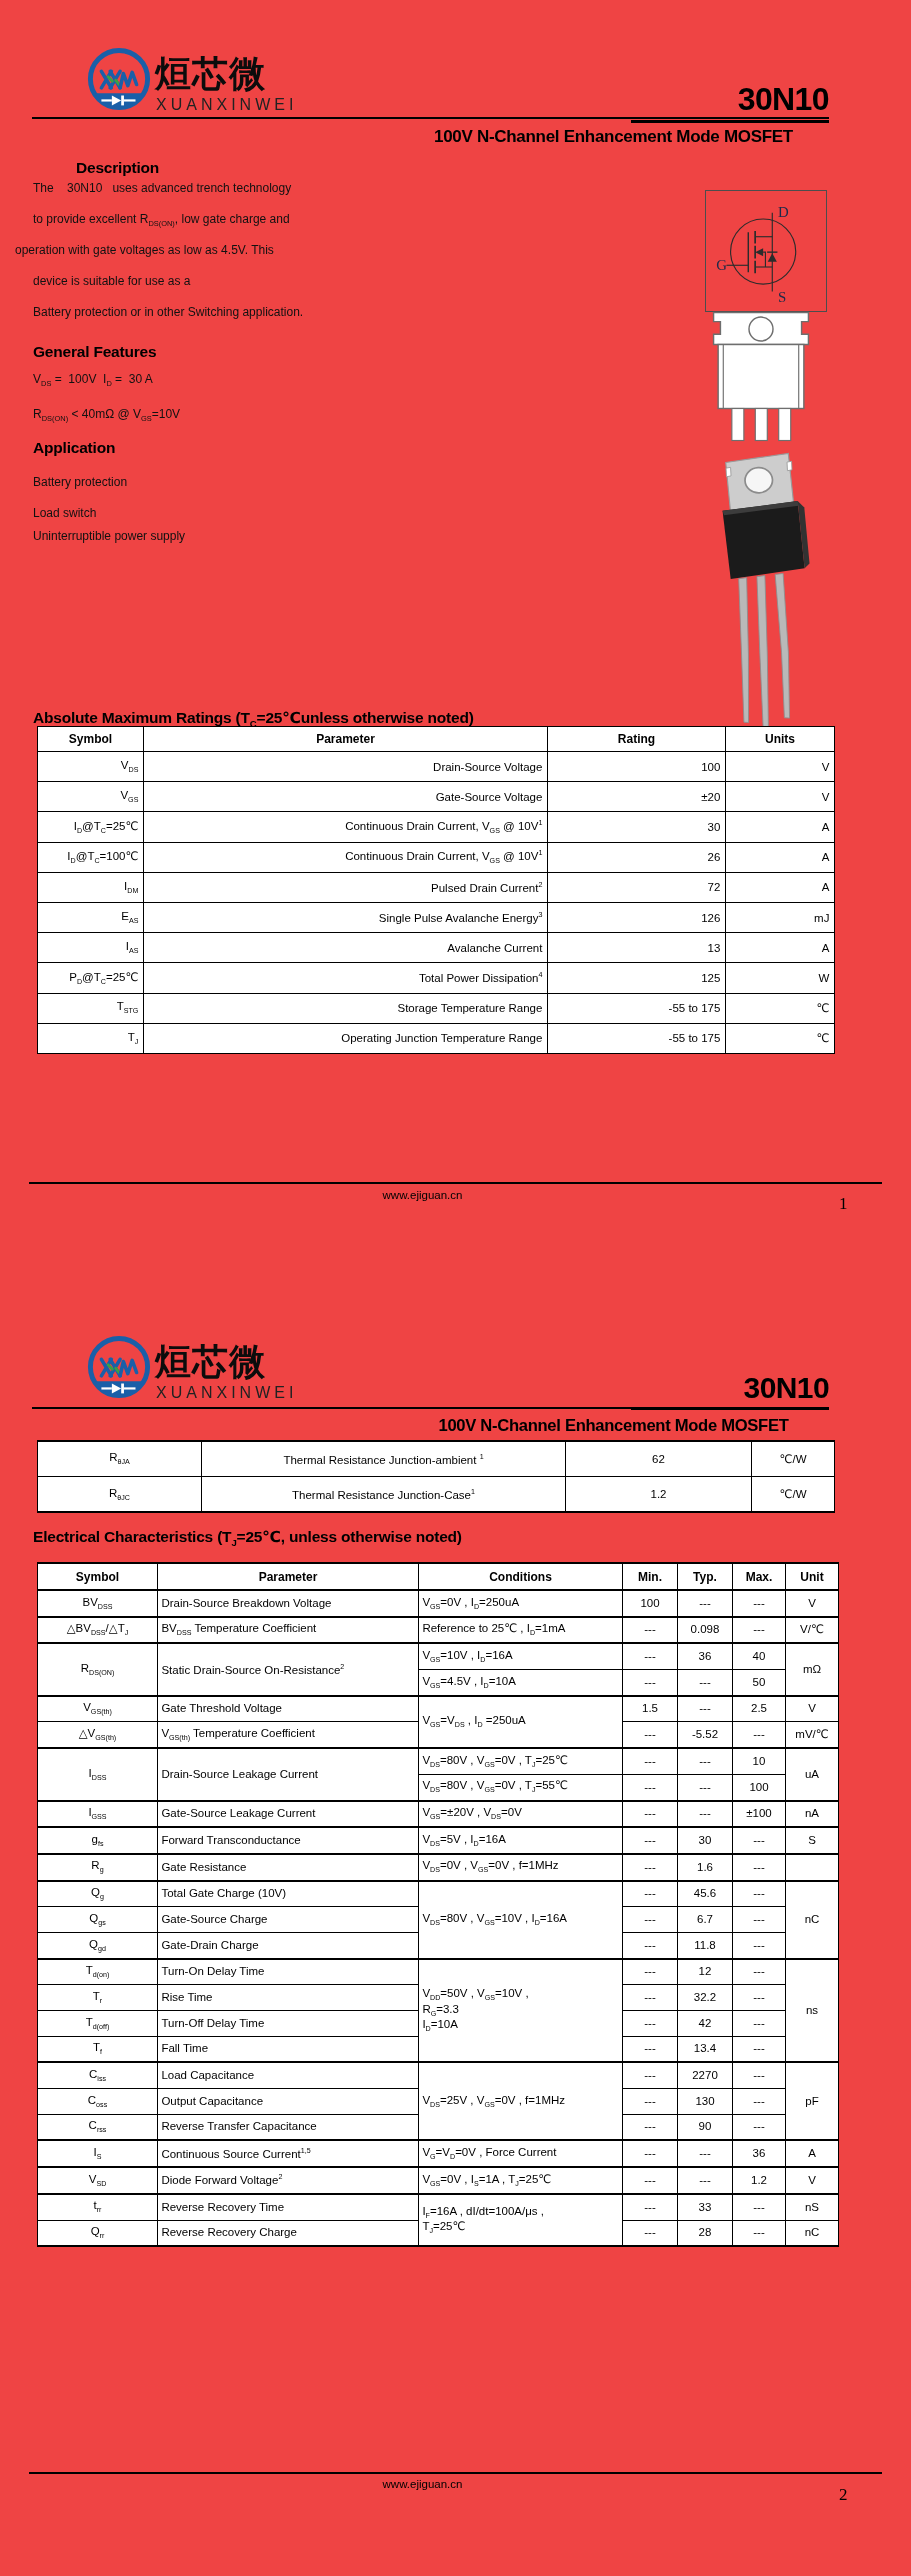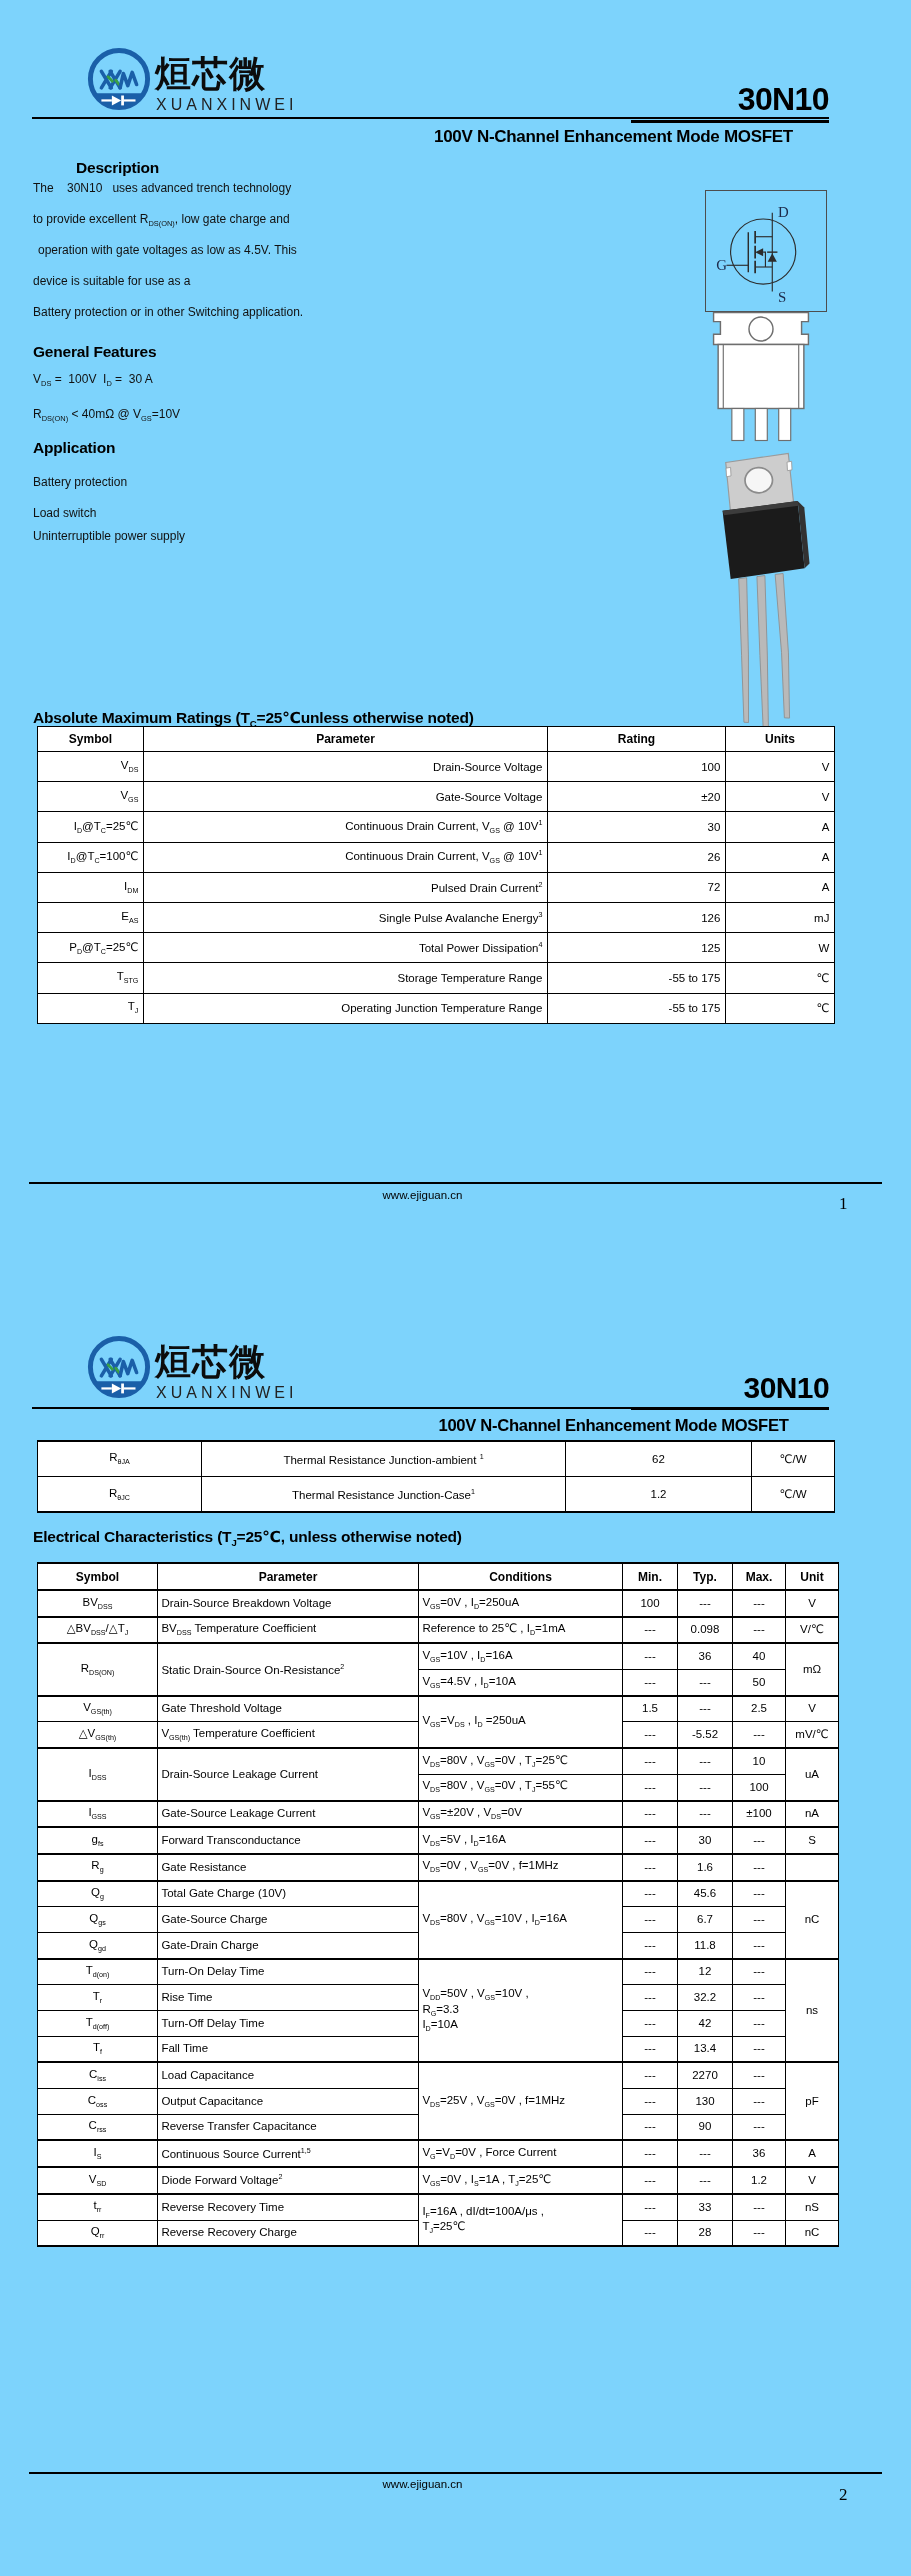--- a/index.html
+++ b/index.html
@@ -1,16 +1,16 @@
 <!DOCTYPE html>
 <html style="font-size:9.2px"><head>
 <meta charset="utf-8">
 <style>
   html,body{margin:0;padding:0;background:#fff;}
-  .canvas{position:relative;width:911px;height:2576px;background:#7dd3fc;
+  .canvas{position:relative;width:911px;height:2576px;background:#ef4444;
           font-family:"Liberation Sans","DejaVu Sans",sans-serif;color:#000;overflow:hidden;}
   .abs{position:absolute;}
   .h1{font-size:32px;font-weight:bold;letter-spacing:-0.6px;}
   .rule{background:#000;}
   .subtitle{font-size:17px;font-weight:bold;text-align:center;letter-spacing:-0.3px;}
   .sec-heading{font-size:15.5px;font-weight:bold;letter-spacing:-0.2px;}
   .body-line{font-size:12px;color:#111;white-space:pre-wrap;}
   .brand-cn{font-size:36px;font-weight:600;color:#0c0c0c;letter-spacing:1.1px;line-height:1;}
   .brand-en{font-size:16px;color:#222;letter-spacing:4px;}
   .pagenum{font-family:"Liberation Serif","DejaVu Serif",serif;font-size:17px;}
@@ -59,21 +59,21 @@
     <div class="abs brand-cn" style="left:155px;top:56px;">烜芯微</div>
     <div class="abs brand-en" style="left:156px;top:96px;">XUANXINWEI</div>
 
     <div class="abs h1" style="left:631px;top:81px;width:198px;text-align:right;border-bottom:3.4px solid #000;padding-bottom:2.3px;">30N10</div>
     <div class="abs rule" style="left:32px;top:117px;width:797px;height:1.7px;"></div>
     <div class="abs subtitle" style="left:398px;top:127px;width:431px;">100V N-Channel Enhancement Mode MOSFET</div>
 
     <div class="abs sec-heading" style="left:33px;top:159px;margin-left:43px;">Description</div>
     <div class="abs body-line" style="left:33px;top:181px;">The    30N10   uses advanced trench technology</div>
     <div class="abs body-line" style="left:33px;top:212px;">to provide excellent R<sub>DS(ON)</sub>, low gate charge and</div>
-    <div class="abs body-line" style="left:38px;top:243px;">operation with gate voltages as low as 4.5V. This</div>
+    <div class="abs body-line" style="left:15px;top:243px;">operation with gate voltages as low as 4.5V. This</div>
     <div class="abs body-line" style="left:33px;top:274px;">device is suitable for use as a</div>
     <div class="abs body-line" style="left:33px;top:305px;">Battery protection or in other Switching application.</div>
 
     <div class="abs sec-heading" style="left:33px;top:343px;">General Features</div>
     <div class="abs body-line" style="left:33px;top:372px;">V<sub>DS</sub> =  100V  I<sub>D</sub> =  30 A</div>
     <div class="abs body-line" style="left:33px;top:407px;">R<sub>DS(ON)</sub> &lt; 40mΩ @ V<sub>GS</sub>=10V</div>
 
     <div class="abs sec-heading" style="left:33px;top:439px;">Application</div>
     <div class="abs body-line" style="left:33px;top:475px;">Battery protection</div>
     <div class="abs body-line" style="left:33px;top:506px;">Load switch</div>
@@ -173,20 +173,26 @@
             <td>72</td>
             <td>A</td>
           </tr>
           <tr>
             <td>E<sub>AS</sub></td>
             <td>Single Pulse Avalanche Energy<sup>3</sup></td>
             <td>126</td>
             <td>mJ</td>
           </tr>
           <tr>
+            <td>I<sub>AS</sub></td>
+            <td>Avalanche Current</td>
+            <td>13</td>
+            <td>A</td>
+          </tr>
+          <tr>
             <td>P<sub>D</sub>@T<sub>C</sub>=25℃</td>
             <td>Total Power Dissipation<sup>4</sup></td>
             <td>125</td>
             <td>W</td>
           </tr>
           <tr>
             <td>T<sub>STG</sub></td>
             <td>Storage Temperature Range</td>
             <td>-55 to 175</td>
             <td>℃</td>

